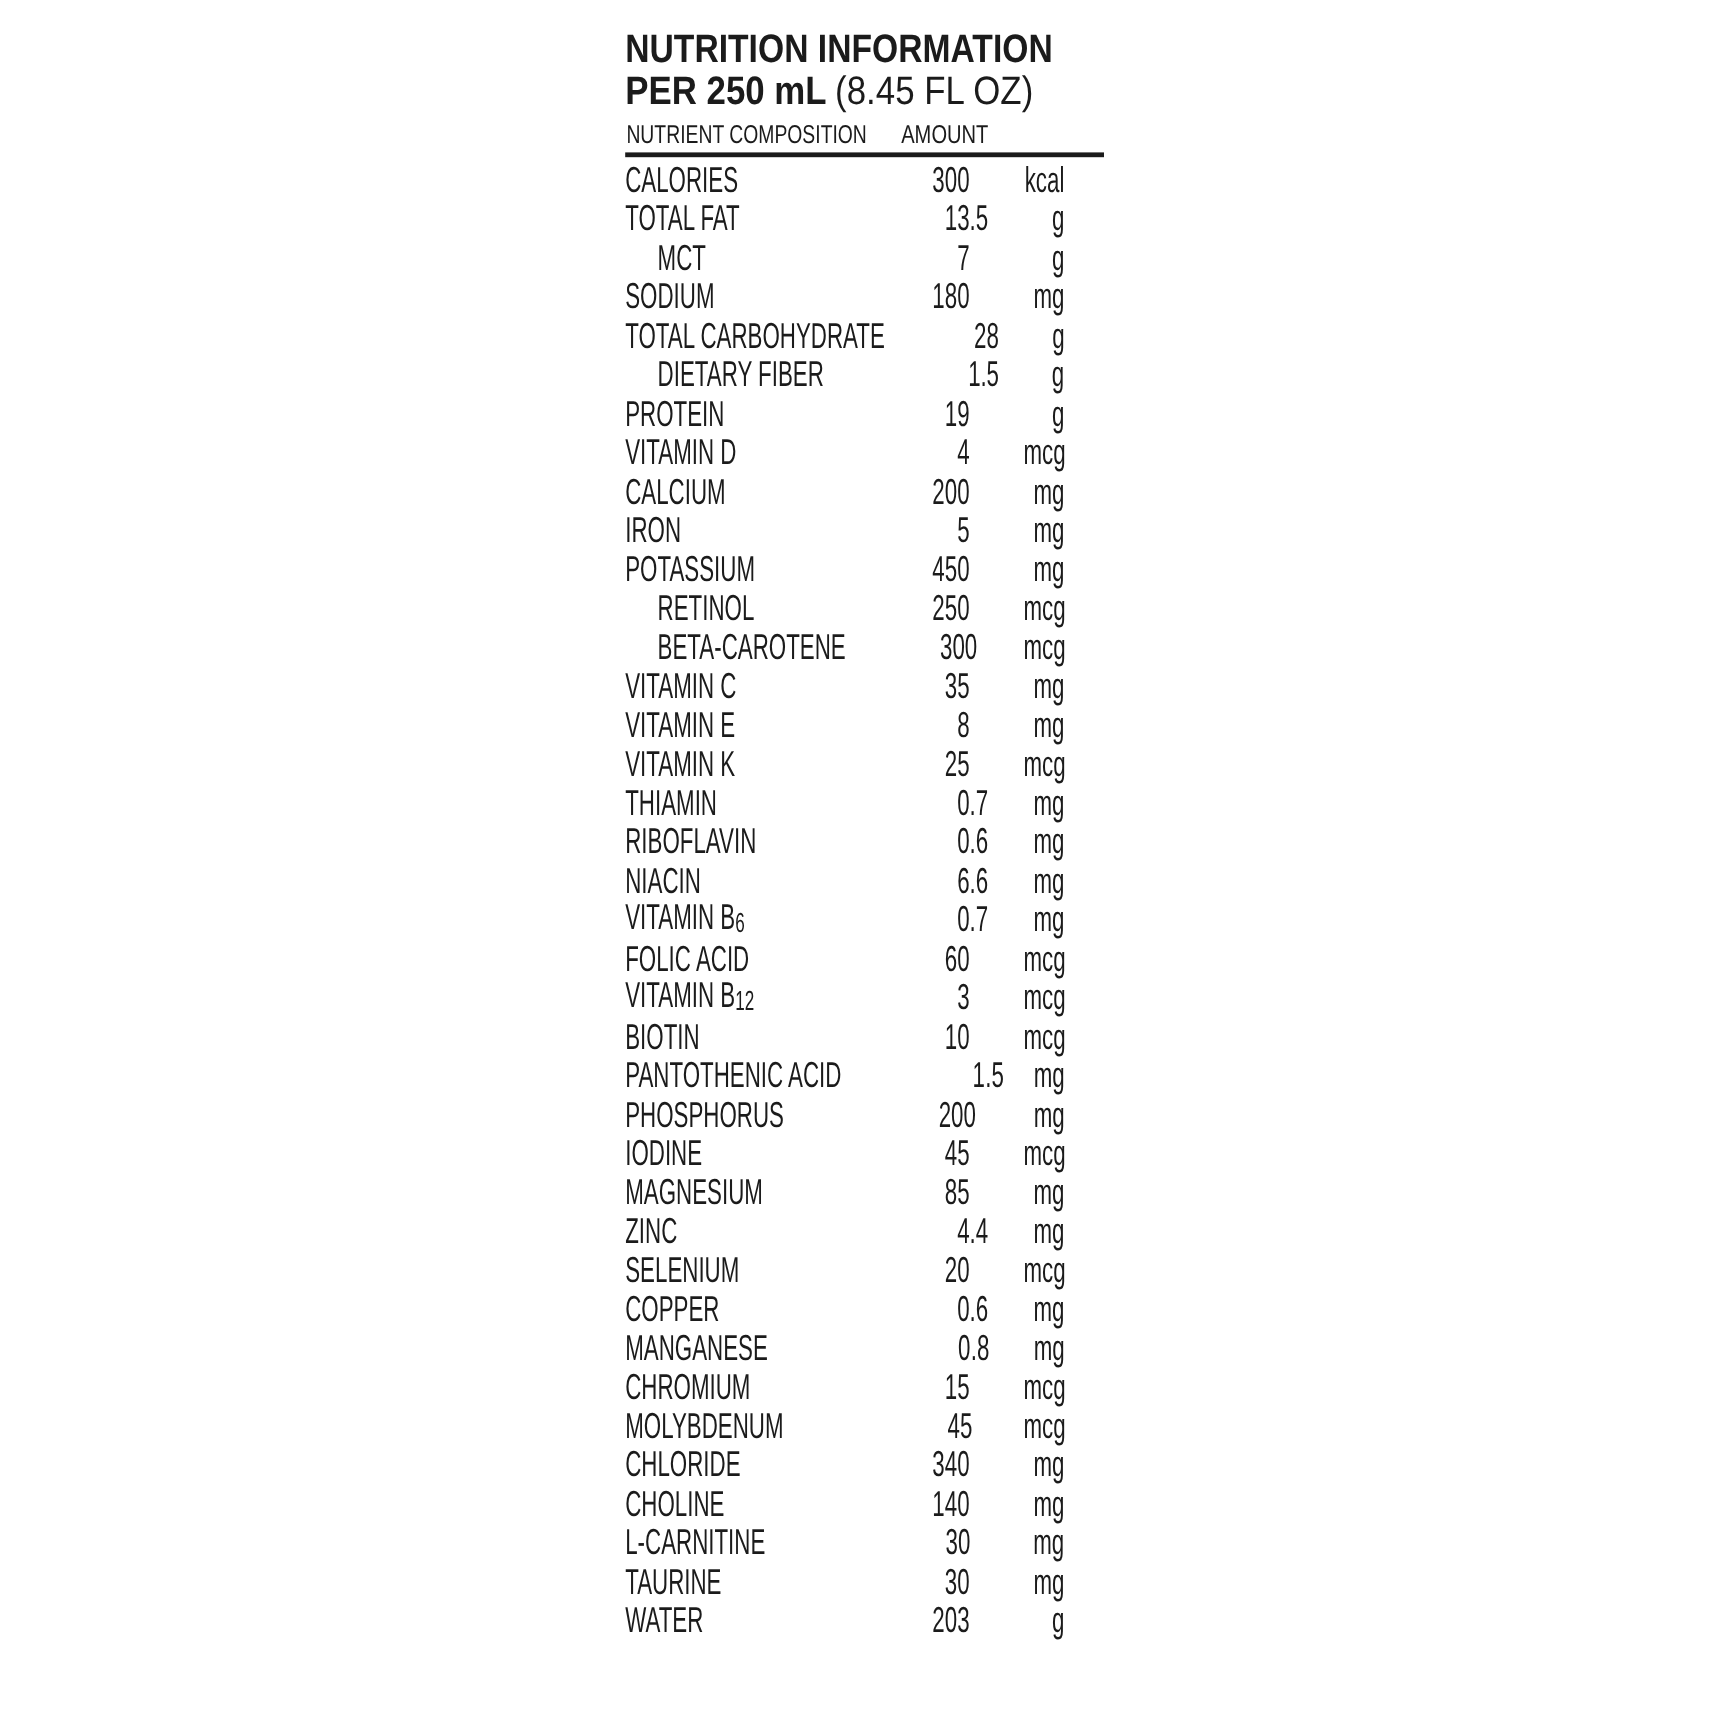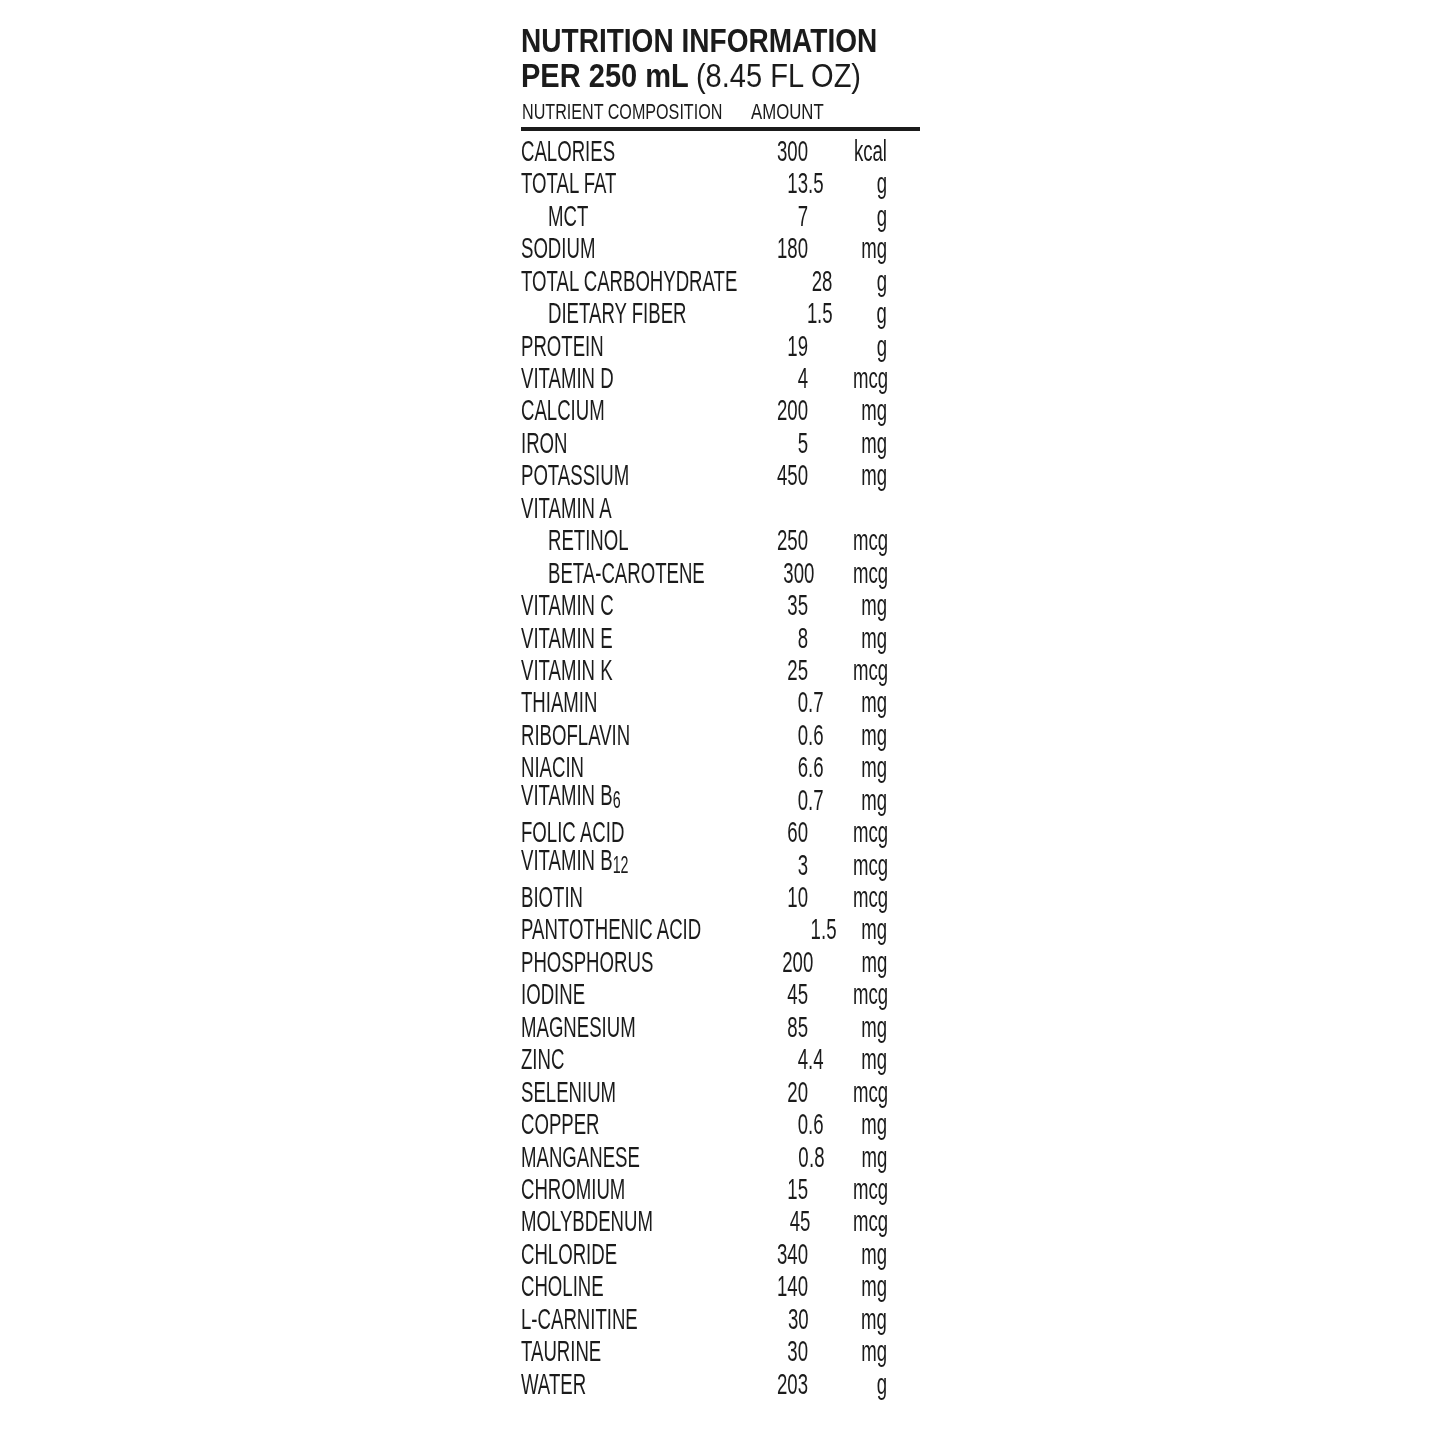--- a/index.html
+++ b/index.html
@@ -73,21 +73,21 @@
     background: #1b1b1b;
   }
   .rows {
     position: absolute;
     top: 113px;
     left: 0;
     width: 399px;
   }
   .row {
     display: flex;
-    align-items: flex-end;
+    align-items: center;
     width: 366px;
     height: 32.45px;
     line-height: 32.45px;
     font-size: 30px;
     white-space: nowrap;
   }
   .cell { display: block; }
   .cell-label {
     flex: 1 1 auto;
     min-width: 0;
@@ -197,26 +197,20 @@
         <span class="cell cell-whole">5</span>
         <span class="cell cell-frac"></span>
         <span class="cell cell-unit">mg</span>
       </div>
       <div class="row">
         <span class="cell cell-label"><span>POTASSIUM</span></span>
         <span class="cell cell-whole">450</span>
         <span class="cell cell-frac"></span>
         <span class="cell cell-unit">mg</span>
       </div>
-      <div class="row">
-        <span class="cell cell-label"><span>VITAMIN A</span></span>
-        <span class="cell cell-whole"></span>
-        <span class="cell cell-frac"></span>
-        <span class="cell cell-unit"></span>
-      </div>
       <div class="row indent">
         <span class="cell cell-label"><span>RETINOL</span></span>
         <span class="cell cell-whole">250</span>
         <span class="cell cell-frac"></span>
         <span class="cell cell-unit">mcg</span>
       </div>
       <div class="row indent">
         <span class="cell cell-label"><span>BETA-CAROTENE</span></span>
         <span class="cell cell-whole">300</span>
         <span class="cell cell-frac"></span>

